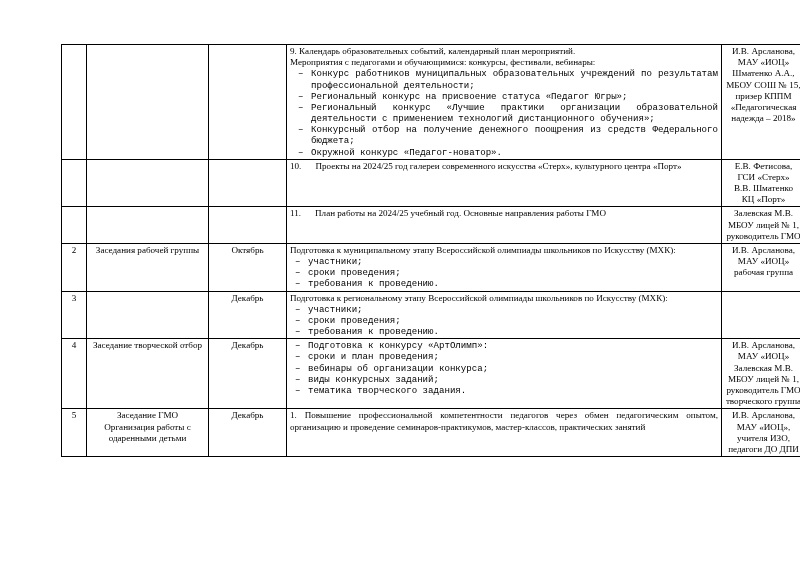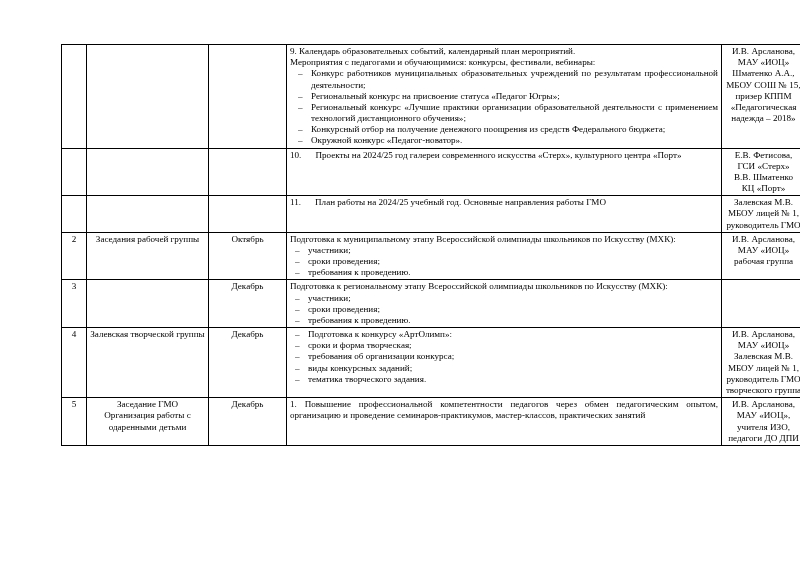--- a/index.html
+++ b/index.html
@@ -41,20 +41,21 @@
   col.c-resp     { width: 84px; }
 
   .center { text-align: center; }
 
   .cell-lines > div { white-space: pre-wrap; text-align: center; }
 
   ul.dashlist {
     list-style: none;
     margin: 0;
     padding: 0;
+    font-family: Liberation Mono, monospace;
   }
   ul.dashlist > li {
     position: relative;
     padding-left: 21px;
     text-align: justify;
     text-align-last: left;
   }
   ul.dashlist > li::before {
     content: "\2013";
     position: absolute;
@@ -176,27 +177,27 @@
             <li>участники;</li>
             <li>сроки проведения;</li>
             <li>требования к проведению.</li>
           </ul>
         </td>
         <td class="cell-lines"></td>
       </tr>
 
       <tr>
         <td class="center">4</td>
-        <td class="center">Залевская творческой группы</td>
+        <td class="center">Заседание творческой отбор</td>
         <td class="center">Декабрь</td>
         <td>
           <ul class="dashlist tight">
             <li>Подготовка к конкурсу «АртОлимп»:</li>
-            <li>сроки и форма творческая;</li>
-            <li>требования об организации конкурса;</li>
+            <li>сроки и план проведения;</li>
+            <li>вебинары об организации конкурса;</li>
             <li>виды конкурсных заданий;</li>
             <li>тематика творческого задания.</li>
           </ul>
         </td>
         <td class="cell-lines">
           <div class="resp-line">И.В. Арсланова,</div>
           <div class="resp-line">МАУ «ИОЦ»</div>
           <div class="resp-line">Залевская М.В.</div>
           <div class="resp-line">МБОУ лицей № 1,</div>
           <div class="resp-line">руководитель ГМО</div>

